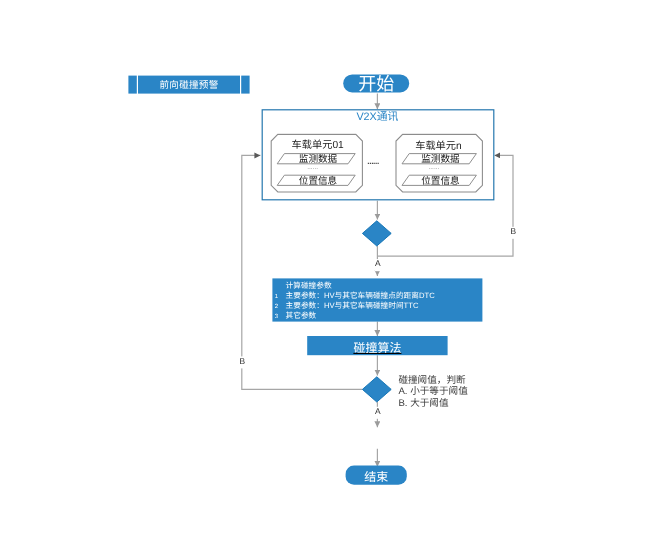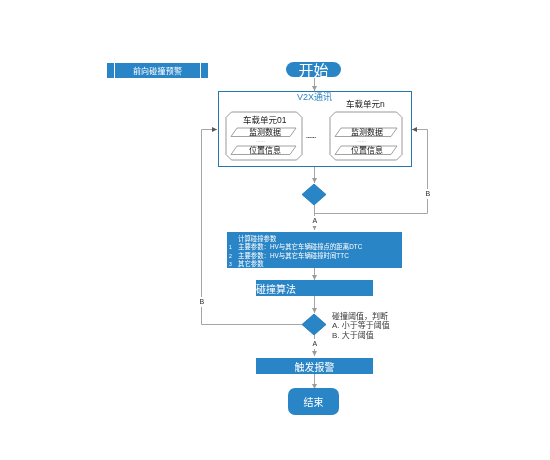--- a/index.html
+++ b/index.html
@@ -57,21 +57,21 @@
   <div class="lbl" style="left:297px;top:91px;color:#2a85c6;font-size:9px;text-align:right;">V2X通讯</div>
 
   <svg width="78" height="50" viewBox="0 0 78 50" style="position:absolute;left:225px;top:111px;">
     <path d="M6.5,1 L71.5,1 L77,6.5 L77,43.5 L71.5,49 L6.5,49 L1,43.5 L1,6.5 Z" fill="#ffffff" stroke="#8c8c8c" stroke-width="0.9"></path>
   </svg>
   <div class="lbl" style="left:243px;top:114px;font-size:8.5px;color:#1a1a1a;">车载单元01</div>
 
   <svg width="74" height="50" viewBox="0 0 74 50" style="position:absolute;left:329px;top:111px;">
     <path d="M6.5,1 L67.5,1 L73,6.5 L73,43.5 L67.5,49 L6.5,49 L1,43.5 L1,6.5 Z" fill="#ffffff" stroke="#8c8c8c" stroke-width="0.9"></path>
   </svg>
-  <div class="lbl" style="left:346px;top:98px;font-size:8.5px;color:#1a1a1a;">车载单元n</div>
+  <div class="lbl" style="left:346px;top:115px;font-size:8.5px;color:#1a1a1a;">车载单元n</div>
 
   <div class="lbl" style="left:306px;top:131px;font-size:7px;color:#4a4a4a;letter-spacing:-0.3px;font-weight:bold;">......</div>
 
   <svg width="76" height="48" viewBox="0 0 76 48" style="position:absolute;left:226px;top:112px;">
     <path d="M11,16 L70,16 L64,24.5 L5,24.5 Z" fill="#fff" stroke="#8a8a8a" stroke-width="0.8"></path>
     <path d="M11,34 L70,34 L64,42.5 L5,42.5 Z" fill="#fff" stroke="#8a8a8a" stroke-width="0.8"></path>
   </svg>
   <div class="lbl" style="left:249px;top:127px;font-size:8px;color:#111;">监测数据</div>
   <div class="lbl" style="left:249px;top:145px;font-size:8px;color:#111;">位置信息</div>
   <div class="lbl" style="left:256px;top:137px;font-size:5.5px;color:#8f8f8f;letter-spacing:0px;">......</div>
@@ -98,39 +98,35 @@
     </div>
     <div>
       <span style="display:inline-block;width:9px;font-size:5px;">2</span><span>主要参数：HV与其它车辆碰撞时间TTC</span>
     </div>
     <div>
       <span style="display:inline-block;width:9px;font-size:5px;">3</span><span>其它参数</span>
     </div>
   </div>
 
   <div class="node" style="left:256px;top:280px;width:117px;height:16px;background:#2a85c6;
-              display:flex;align-items:center;justify-content:flex-start;">
+              display:flex;align-items:center;justify-content:center;text-decoration:underline;">
     <span style="color:#fff;font-size:10px;">碰撞算法</span>
   </div>
 
   <svg width="26" height="24" viewBox="0 0 26 24" style="position:absolute;left:301px;top:313px;">
     <path d="M13,1 L25,11.5 L13,22 L1,11.5 Z" fill="#2a85c6" stroke="#1474b5" stroke-width="0.8"></path>
   </svg>
   <div class="lbl" style="left:332px;top:312px;font-size:8px;line-height:9.3px;color:#3a3a3a;">
     <div>碰撞阈值，判断</div>
     <div>A. 小于等于阈值</div>
     <div>B. 大于阈值</div>
   </div>
 
-  <div class="node" style="left:256px;top:358px;width:117px;height:16px;background:#2a85c6;
-              display:flex;align-items:center;justify-content:center;">
-    <span style="color:#fff;font-size:10px;">触发报警</span>
-  </div>
 
-  <div class="node" style="left:288px;top:388px;width:51px;height:27px;background:#2a85c6;border-radius:7px;
+  <div class="node" style="left:288px;top:388px;width:51px;height:16px;background:#2a85c6;border-radius:7px;
               display:flex;align-items:center;justify-content:center;">
     <span style="color:#fff;font-size:10px;">结束</span>
   </div>
 
   <div class="lbl" style="left:312px;top:216px;font-size:7px;color:#2b2b2b;background:#fff;padding:0 0.5px;">A</div>
   <div class="lbl" style="left:425px;top:189px;font-size:7px;color:#2b2b2b;background:#fff;padding:0 0.5px;">B</div>
   <div class="lbl" style="left:312px;top:339px;font-size:7px;color:#2b2b2b;background:#fff;padding:0 0.5px;">A</div>
   <div class="lbl" style="left:199px;top:297px;font-size:7px;color:#2b2b2b;background:#fff;padding:0 0.5px;">B</div>
 
 </div>

